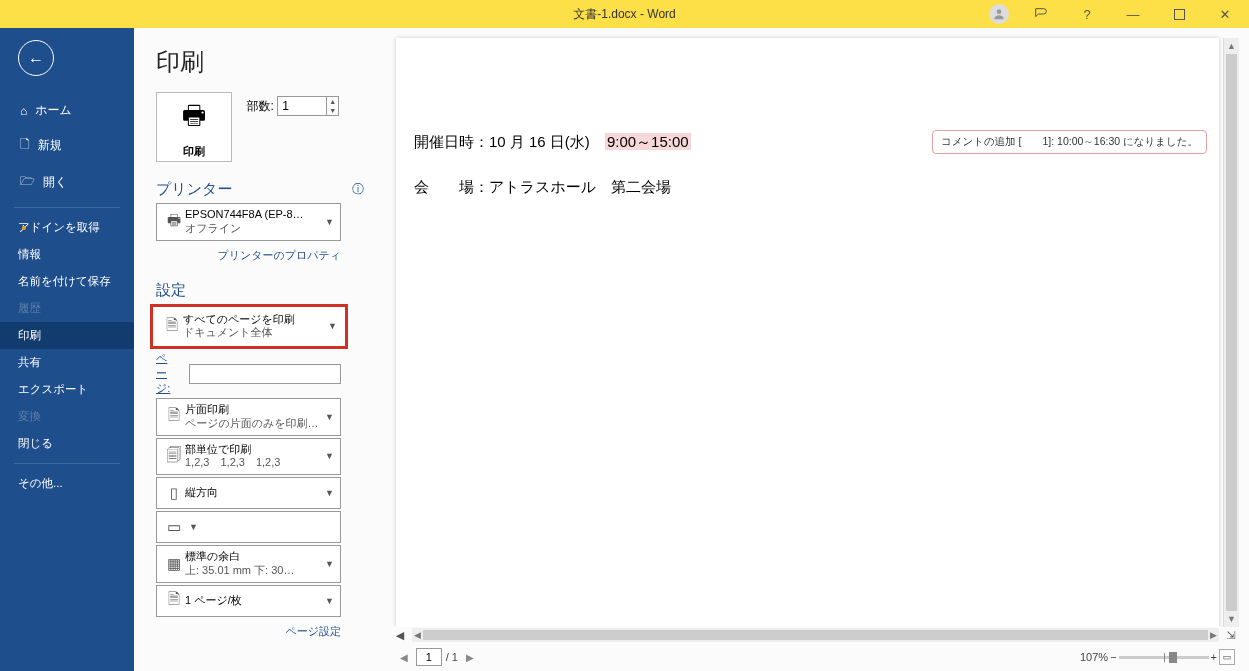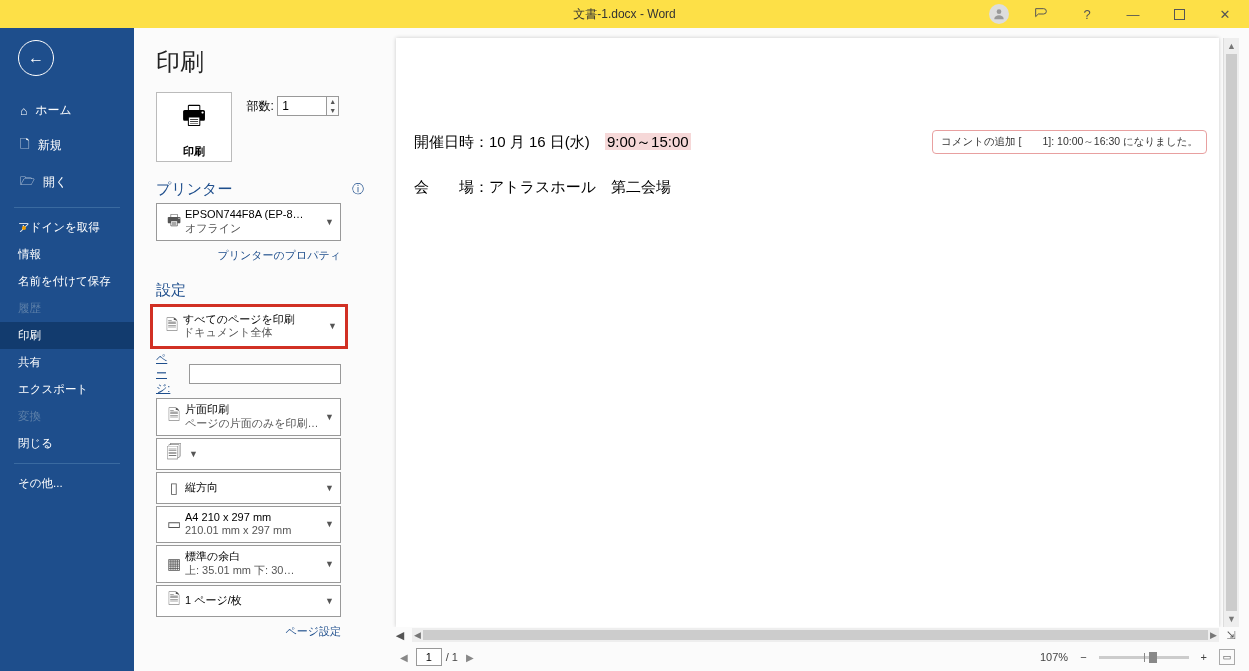--- a/index.html
+++ b/index.html
@@ -71,21 +71,21 @@
 .hscroll { flex:1; height:14px; background:#eee; display:flex; align-items:center; position:relative; margin:0 4px; }
 .hscroll .left, .hscroll .right { font-size:9px; color:#777; padding:0 2px; cursor:pointer; }
 .hscroll .track { flex:1; height:14px; position:relative; }
 .hscroll .thumb { position:absolute; left:0; right:0; top:2px; bottom:2px; background:#ccc; }
 .switch-icon { width:16px; height:16px; font-size:11px; color:#555; display:flex;align-items:center;justify-content:center; cursor:pointer; }
 
 .footer { height:28px; display:flex; align-items:center; padding:0 14px; font-size:11px; color:#444; }
 .footer .pager { display:flex; align-items:center; gap:4px; }
 .footer .pager input { width:26px; height:18px; border:1px solid #999; font-size:11px; text-align:center; }
 .footer .pager .arrow { font-size:10px; color:#888; cursor:pointer; padding:0 4px; }
-.footer .zoom { margin-left:auto; display:flex; align-items:center; gap:12px; }
+.footer .zoom { margin-left:auto; display:flex; align-items:center; gap:2px; }
 .footer .slider { width:90px; height:3px; background:#ccc; position:relative; }
 .footer .slider .tick { position:absolute; left:50%; top:-3px; width:1px; height:9px; background:#888; }
 .footer .slider .handle { position:absolute; left:56%; top:-4px; width:8px; height:11px; background:#888; }
 .footer .fit { width:16px; height:16px; border:1px solid #aaa; font-size:9px; display:flex;align-items:center;justify-content:center; cursor:pointer; }
 
 svg { display:block; }
 </style>
 </head>
 <body>
 
@@ -219,37 +219,37 @@
         <span class="cicon">🗎</span>
         <div class="ctext">
             <div class="l1">片面印刷</div>
             <div class="l2">ページの片面のみを印刷し…</div>
           </div>
         <span class="arrow">▼</span>
       </div>
 
       <div class="combo">
         <span class="cicon">🗐</span>
+        <div class="ctext">
+            <div class="l1">部単位で印刷</div>
+            <div class="l2">1,2,3　1,2,3　1,2,3</div>
+          </div>
         <span class="arrow">▼</span>
       </div>
 
       <div class="combo">
         <span class="cicon">▯</span>
         <div class="ctext">
             <div class="l1">縦方向</div>
           </div>
         <span class="arrow">▼</span>
       </div>
 
       <div class="combo">
         <span class="cicon">▭</span>
-        <div class="ctext">
-            <div class="l1">A4 210 x 297 mm</div>
-            <div class="l2">210.01 mm x 297 mm</div>
-          </div>
         <span class="arrow">▼</span>
       </div>
 
       <div class="combo">
         <span class="cicon">▦</span>
         <div class="ctext">
             <div class="l1">標準の余白</div>
             <div class="l2">上: 35.01 mm 下: 30…</div>
           </div>
         <span class="arrow">▼</span>

